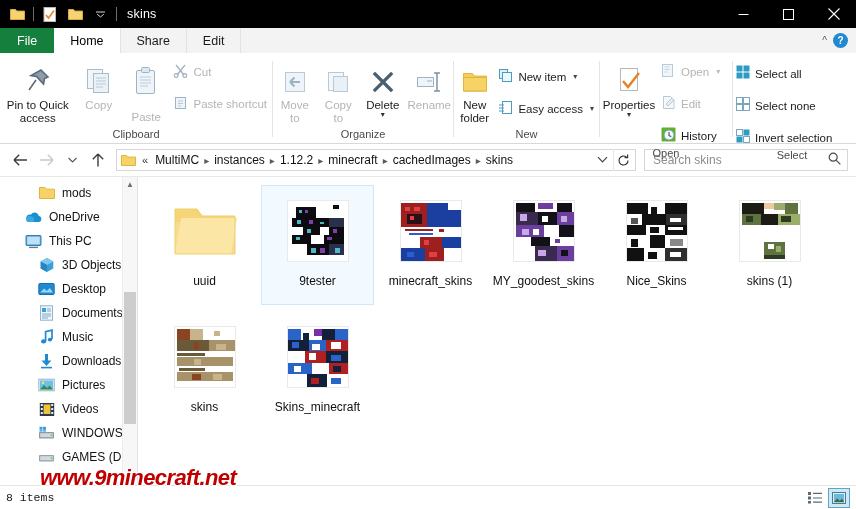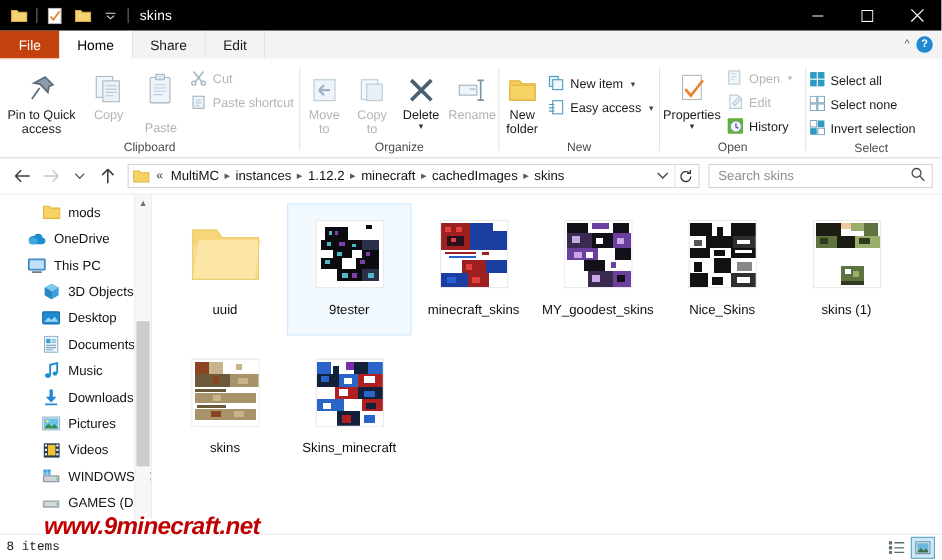--- a/index.html
+++ b/index.html
@@ -29,40 +29,40 @@
   .winbtn svg { display:block; }
 
   
   .tabbar { height:26px; background:#fff; display:flex; align-items:flex-end; flex:0 0 26px; position:relative; }
   .tabbar:after { content:""; position:absolute; left:0; right:0; bottom:0; height:1px; background:#fff; }
   .tab {
     height:26px; padding:0 16px; display:flex; align-items:center;
     font-size:12.5px; color:#1a1a1a; background:#f3f3f3;
     border-right:1px solid #e2e2e2;
   }
-  .tab.file { background:#c2410c; color:#fff; padding:0 17px; border-right:none; }
+  .tab.file { background:#15803d; color:#fff; padding:0 17px; border-right:none; }
   .tab.active { background:#fff; color:#000; }
   .tabbar .spacer { flex:1; height:26px; background:#f3f3f3; border-bottom:1px solid #e2e2e2;}
   .tabright { display:flex; align-items:center; gap:6px; padding:0 8px 0 0; height:26px; background:#f3f3f3; border-bottom:1px solid #e2e2e2; }
   .helpicon { width:15px; height:15px; border-radius:50%; background:#1f8ad2; color:#fff; font-size:10px; font-weight:bold;
               display:flex; align-items:center; justify-content:center; }
   .chev-up { color:#555; font-size:10px; }
 
   
   .ribbon { flex:0 0 90px; background:#fff; border-bottom:1px solid #d9d9d9; display:flex; position:relative; }
   .group { display:flex; flex-direction:column; height:89px; position:relative; }
   .group-body { flex:1; display:flex; align-items:flex-start; padding-top:6px; }
   .group-label { height:16px; text-align:center; font-size:11px; color:#4a4a4a; line-height:14px; }
   .group-sep { width:1px; background:#e4e4e4; margin:6px 0 6px 0; height:76px; align-self:center; }
 
   .bigbtn { width:58px; display:flex; flex-direction:column; align-items:center; padding:2px 2px 0; text-align:center; }
   .bigbtn .ico { height:34px; display:flex; align-items:flex-end; justify-content:center; }
   .bigbtn .lbl { font-size:11.5px; line-height:12.5px; color:#1b1b1b; margin-top:3px; }
   .bigbtn.dim .lbl { color:#b4b4b4; }
-  .smallcol { display:flex; flex-direction:column; justify-content:flex-start; padding-top:1px; gap:1px; }
+  .smallcol { display:flex; flex-direction:column; justify-content:flex-start; padding-top:1px; gap:11px; }
   .smallbtn { display:flex; align-items:center; height:21px; padding:0 5px 0 3px; gap:5px; }
   .smallbtn .lbl { font-size:11.5px; color:#1b1b1b; white-space:nowrap; }
   .smallbtn.dim .lbl { color:#b4b4b4; }
   .caret { font-size:8px; color:#444; margin-left:2px; }
   .caret.dim { color:#bbb; }
   .dd-caret { font-size:8px; color:#333; line-height:6px; }
 
   
   .addressbar { flex:0 0 32px; display:flex; align-items:center; padding:0 8px; gap:2px; background:#fff; }
   .navbtn { width:24px; height:24px; display:flex; align-items:center; justify-content:center; color:#3c3c3c; }

